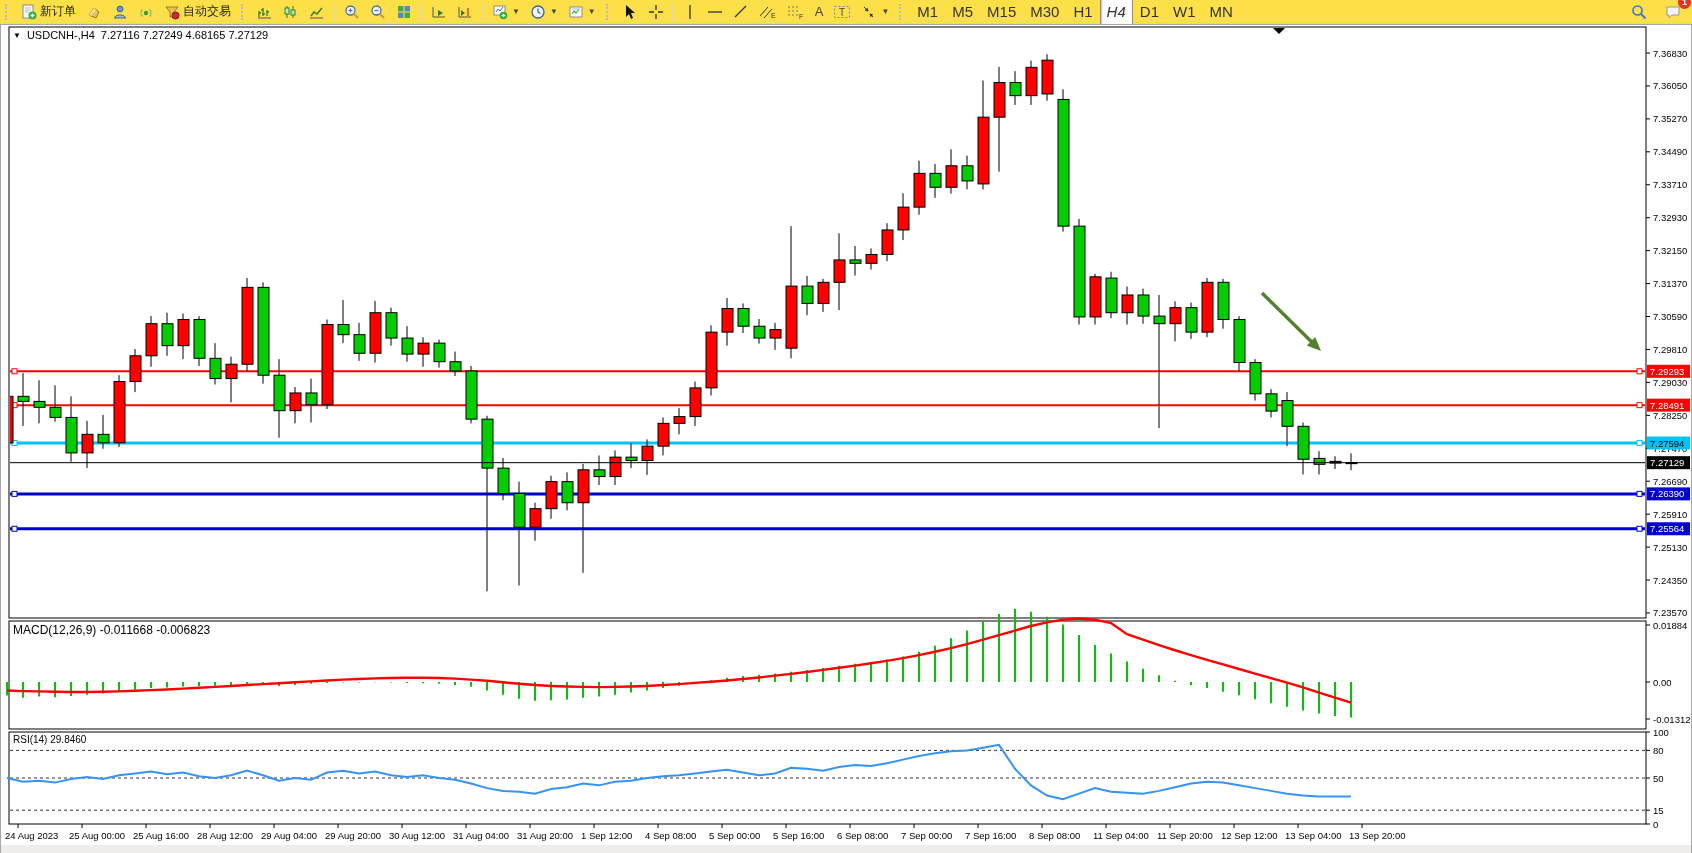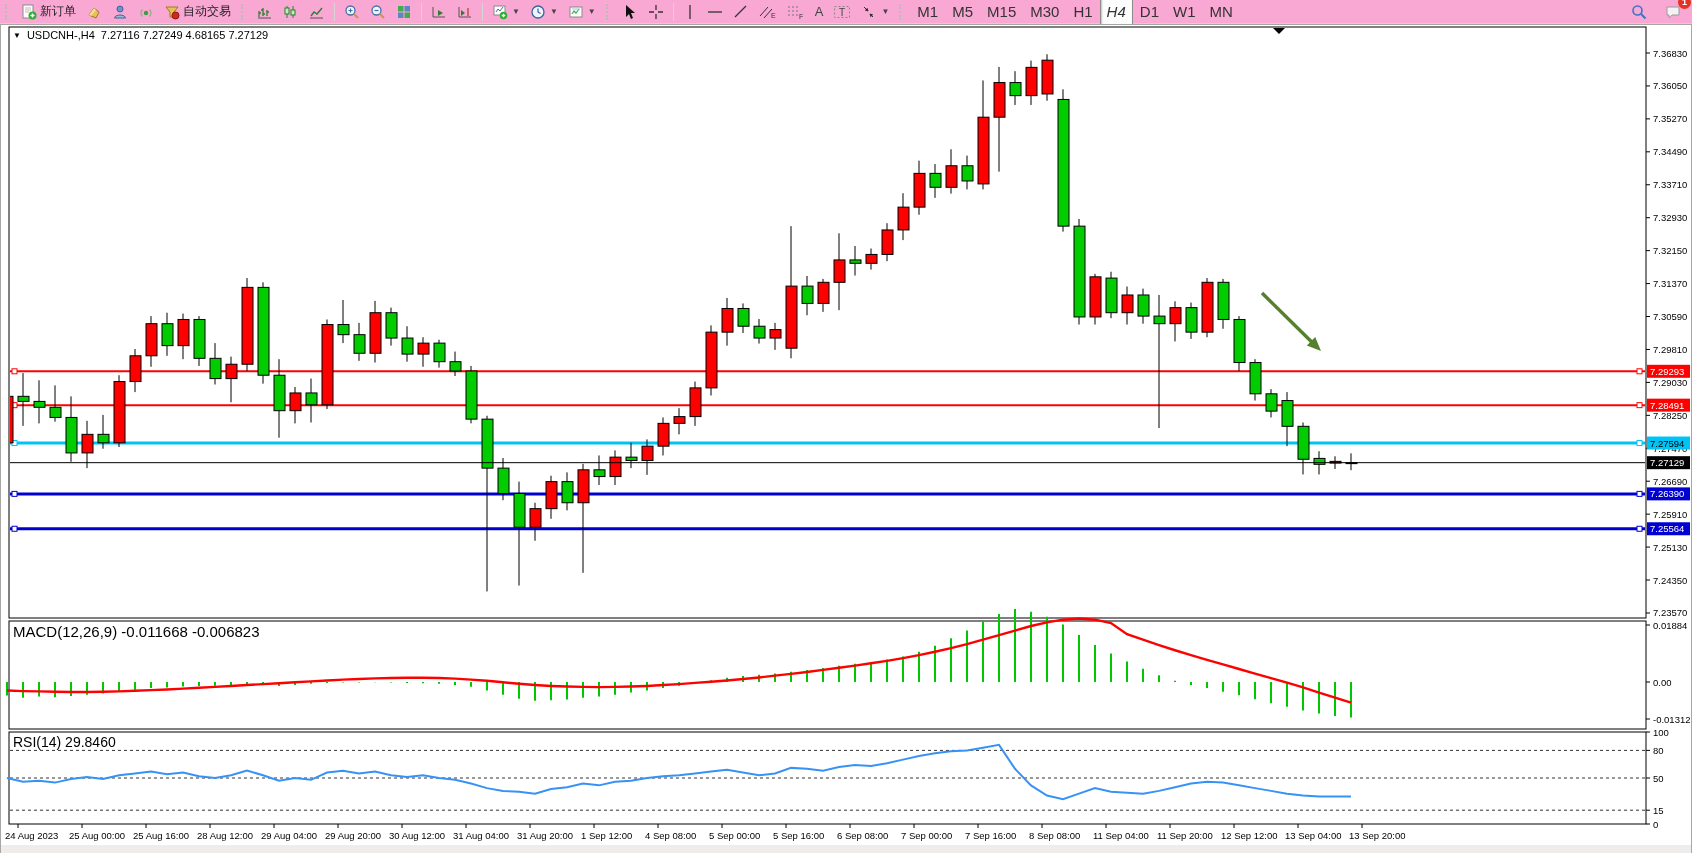--- a/index.html
+++ b/index.html
@@ -1,35 +1,35 @@
 <!DOCTYPE html>
 <html><head>
 <meta charset="utf-8">
 <style>
   html,body{margin:0;padding:0;background:#fff;}
   #app{position:relative;width:1692px;height:853px;font-family:"Liberation Sans",sans-serif;overflow:hidden;background:#fff;}
   
-  #toolbar{position:absolute;left:0;top:0;width:1692px;height:23px;background:#f9a8d4;border-bottom:1px solid #d5d3d1;display:flex;align-items:center;font-size:12px;color:#222;}
+  #toolbar{position:absolute;left:0;top:0;width:1692px;height:23px;background:#fde047;border-bottom:1px solid #d5d3d1;display:flex;align-items:center;font-size:12px;color:#222;}
   .grip{width:6px;height:16px;border-left:2px dotted #bdbbb8;margin:0 3px 0 5px;}
   .sep{width:1px;height:18px;background:#d8d6d4;margin:0 4px;}
   .tbtn{display:flex;align-items:center;gap:3px;padding:2px 4px;height:18px;border:1px solid transparent;border-radius:2px;cursor:default;white-space:nowrap;}
   .tbtn svg{display:block;}
   .caret{font-size:8px;color:#444;margin-left:1px;}
   .tf{padding:18px 6px;height:16px;line-height:16px;font-size:15px;color:#333;border:1px solid transparent;}
   .tf.active{background:#fdfdfd;border:1px solid #8f8d8a;box-shadow:inset 1px 1px 2px rgba(0,0,0,0.25);font-style:italic;}
   #tb-right{margin-left:auto;display:flex;align-items:center;margin-right:6px;gap:8px;}
   .badge{position:absolute;right:-6px;top:-5px;background:#e23325;color:#fff;border-radius:8px;font-size:9px;width:13px;height:13px;line-height:13px;text-align:center;font-weight:bold;}
   .glyph{font-size:12px;color:#333;}
   
   #chartwin{position:absolute;left:0;top:24px;width:1690px;height:828px;border:1px solid #a9a7a4;background:#fff;}
   #chart-svg{position:absolute;left:0;top:0;}
   .overlay{position:absolute;color:#000;}
   #title{left:12px;top:4px;font-size:11px;display:flex;gap:6px;align-items:center;}
-  #macd-label{left:12px;top:598px;font-size:15px;}
-  #rsi-label{left:12px;top:709px;font-size:14px;}
+  #macd-label{left:12px;top:598px;font-size:12px;}
+  #rsi-label{left:12px;top:709px;font-size:10px;}
   #bottom-strip{position:absolute;left:0;top:820px;width:1690px;height:8px;background:#efedec;}
 </style>
 </head>
 <body>
 
 <div id="app">
 
   <div id="toolbar">
     <div class="grip"></div>
 

